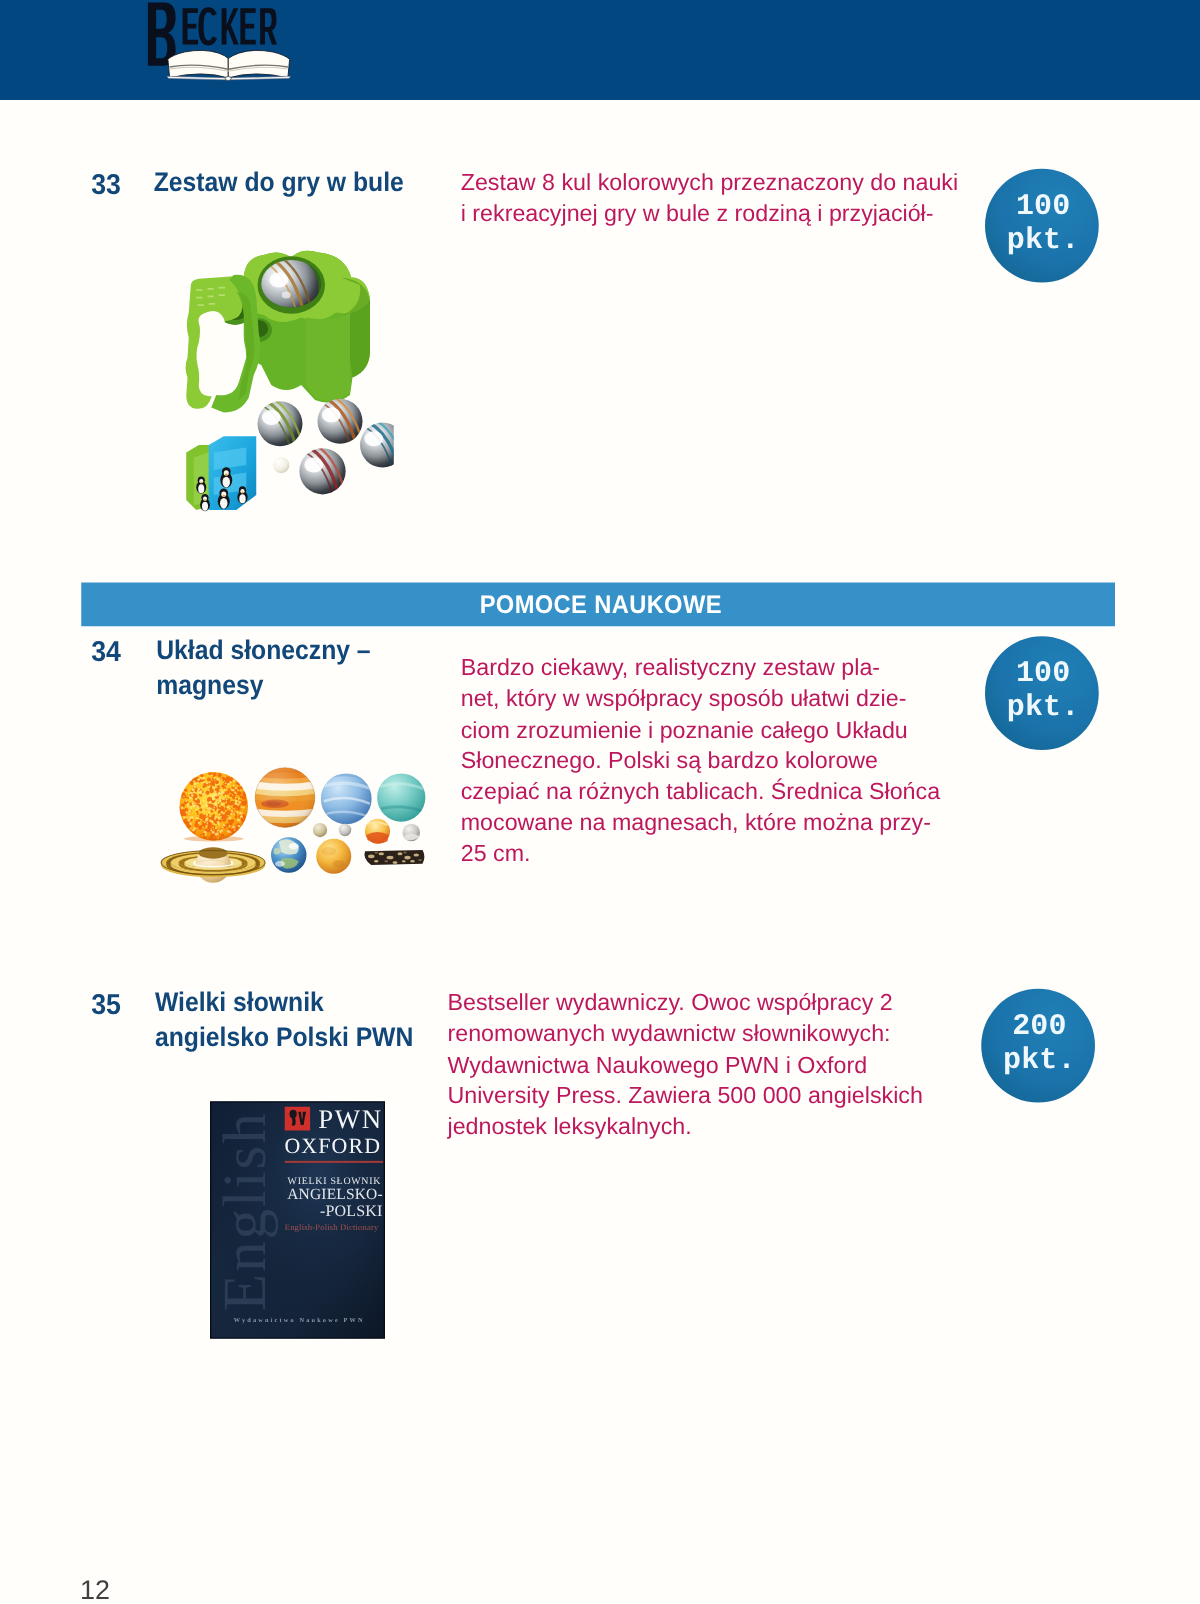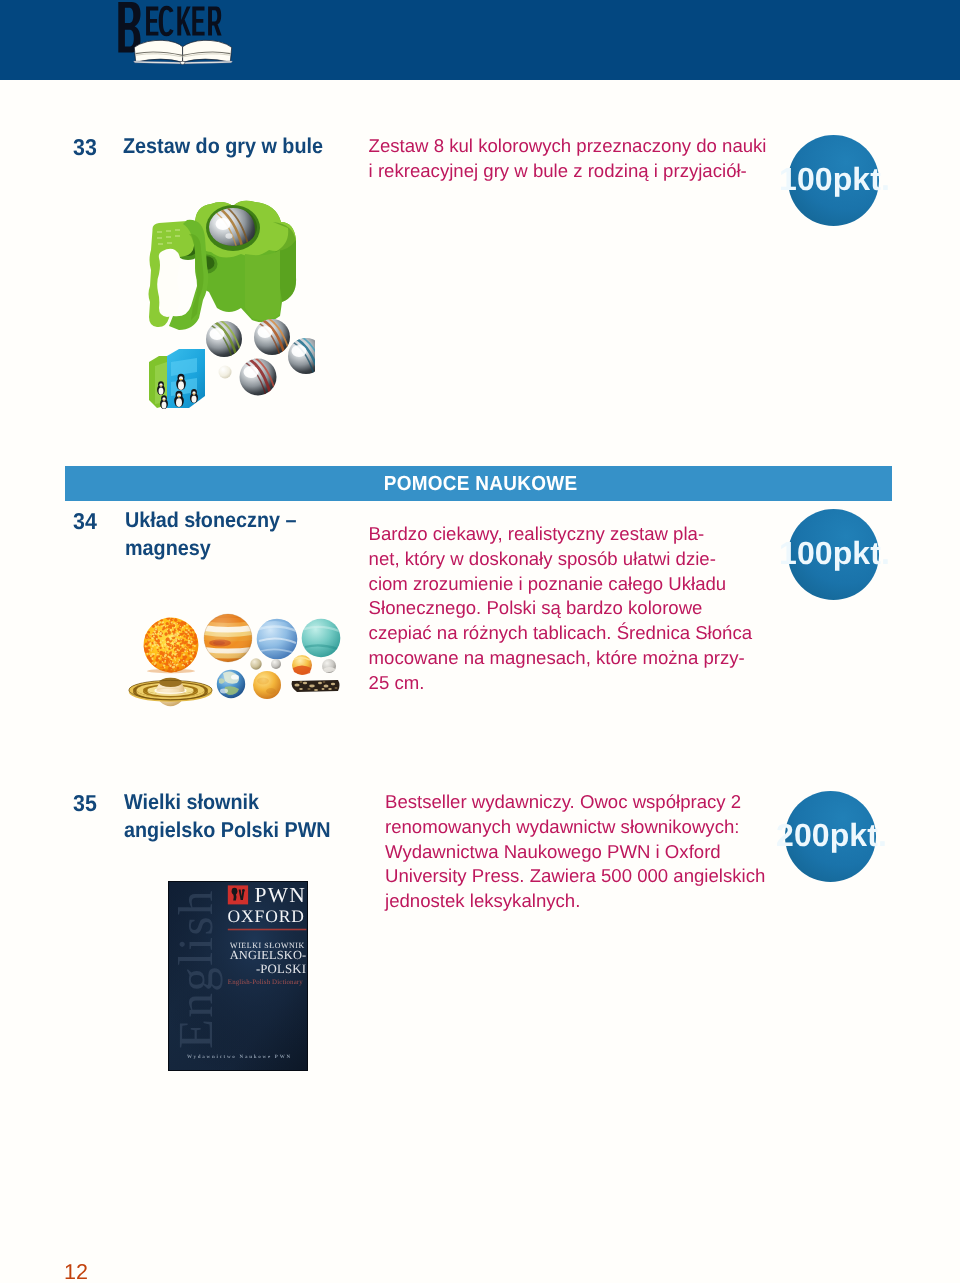--- a/index.html
+++ b/index.html
@@ -14,36 +14,36 @@
                          transform:scaleX(0.925); transform-origin:100% 0; filter:saturate(1); }
   .row { position:absolute; left:0; width:960px; }
   .num { position:absolute; color:#12477a; font-weight:bold; font-size:23px; line-height:23px; transform:scaleX(0.93); transform-origin:0 0; filter:saturate(1); }
   .title { position:absolute; color:#12477a; font-weight:bold; font-size:21.5px; line-height:28px; white-space:nowrap;
            transform:scaleX(0.92); transform-origin:0 0; filter:saturate(1); }
   .desc { position:absolute; color:#be185d; font-size:18.6px; line-height:24.8px; white-space:nowrap; filter:saturate(1); }
   .desc .ln { white-space:nowrap; }
   .title .ln { white-space:nowrap; }
   .badge { position:absolute; width:91px; height:91px; border-radius:50%;
            background:radial-gradient(circle at 64% 30%, #2180b7 0%, #1a73aa 55%, #12608b 100%);
-           color:#eef8fd; font-weight:bold; font-size:32px; line-height:26.5px; text-align:center;
-           display:flex; flex-direction:row; justify-content:center; align-items:center;
-           letter-spacing:0.1px; padding-bottom:2px; padding-left:2px; filter:saturate(1); }
+           color:#eef8fd; font-weight:bold; font-size:24px; line-height:26.5px; text-align:center;
+           display:flex; flex-direction:column; justify-content:center; align-items:center;
+           letter-spacing:0.1px; padding-bottom:2px; padding-left:2px; filter:saturate(1);font-family:Liberation Mono, monospace; }
   .badge span { display:block; }
   .prodimg { position:absolute; }
   .bookwrap { filter:saturate(1); }
   .bookwrap svg text { font-family:"Liberation Serif", serif; }
   .bk-wm { font-size:49px; fill:#41536c; opacity:0.5; letter-spacing:1.45px; }
   .bk-brand { font-size:21.5px; fill:#f4f5f7; letter-spacing:1.3px; }
   .bk-pub { font-size:17.5px; fill:#f4f5f7; letter-spacing:0.9px; }
   .bk-l1 { font-size:7.9px; fill:#e4e6ea; letter-spacing:0.6px; text-anchor:middle; }
   .bk-l2 { font-size:12.4px; fill:#e4e6ea; letter-spacing:0.15px; text-anchor:middle; }
   .bk-l3 { font-size:12.8px; fill:#e4e6ea; letter-spacing:0.15px; text-anchor:middle; }
   .bk-sub { font-size:6.85px; fill:#a4504f; letter-spacing:0.15px; }
   .bk-ft { font-size:5.0px; fill:#8c9aab; letter-spacing:1.75px; font-weight:bold; }
-  .pagenum { position:absolute; left:64px; top:1259.5px; font-size:21.5px; color:#c2410c; filter:saturate(1); }
+  .pagenum { position:absolute; left:64px; top:1259.5px; font-size:21.5px; color:#404040; filter:saturate(1); }
 </style>
 </head>
 <body>
 
 <div class="page">
   <div class="header-band">
     <div class="logo">
       <svg width="118" height="68" viewBox="0 0 118 68">
         <g fill="#090f1d">
 
@@ -265,21 +265,21 @@
   </svg>
 
   <div class="row" style="top:505px">
     <div class="num" style="left:73.4px;top:4.6px">34</div>
     <div class="title" style="left:125.1px;top:1px">
         <div class="ln">Układ słoneczny –</div>
         <div class="ln">magnesy</div>
       </div>
     <div class="desc" style="left:368.6px;top:17px">
         <div class="ln">Bardzo ciekawy, realistyczny zestaw pla-</div>
-        <div class="ln">net, który w doskonały sposób ułatwi dzie-</div>
+        <div class="ln">net, który w współpracy sposób ułatwi dzie-</div>
         <div class="ln">ciom zrozumienie i poznanie całego Układu</div>
         <div class="ln">Słonecznego. Polski są bardzo kolorowe</div>
         <div class="ln">czepiać na różnych tablicach. Średnica Słońca</div>
         <div class="ln">mocowane na magnesach, które można przy-</div>
         <div class="ln">25 cm.</div>
       </div>
     <div class="badge" style="left:788px;top:4px">
       <span>100</span>
       <span>pkt.</span>
     </div>
@@ -1015,21 +1015,21 @@
       </g>
     </g>
   </svg>
 
   <div class="row" style="top:787px">
     <div class="num" style="left:73.4px;top:4.6px">35</div>
     <div class="title" style="left:124.3px;top:1.1px">
         <div class="ln">Wielki słownik</div>
         <div class="ln">angielsko Polski PWN</div>
       </div>
-    <div class="desc" style="left:385px;top:3px">
+    <div class="desc" style="left:358px;top:3px">
         <div class="ln">Bestseller wydawniczy. Owoc współpracy 2</div>
         <div class="ln">renomowanych wydawnictw słownikowych:</div>
         <div class="ln">Wydawnictwa Naukowego PWN i Oxford</div>
         <div class="ln">University Press. Zawiera 500 000 angielskich</div>
         <div class="ln">jednostek leksykalnych.</div>
       </div>
     <div class="badge" style="left:785px;top:4px">
       <span>200</span>
       <span>pkt.</span>
     </div>

